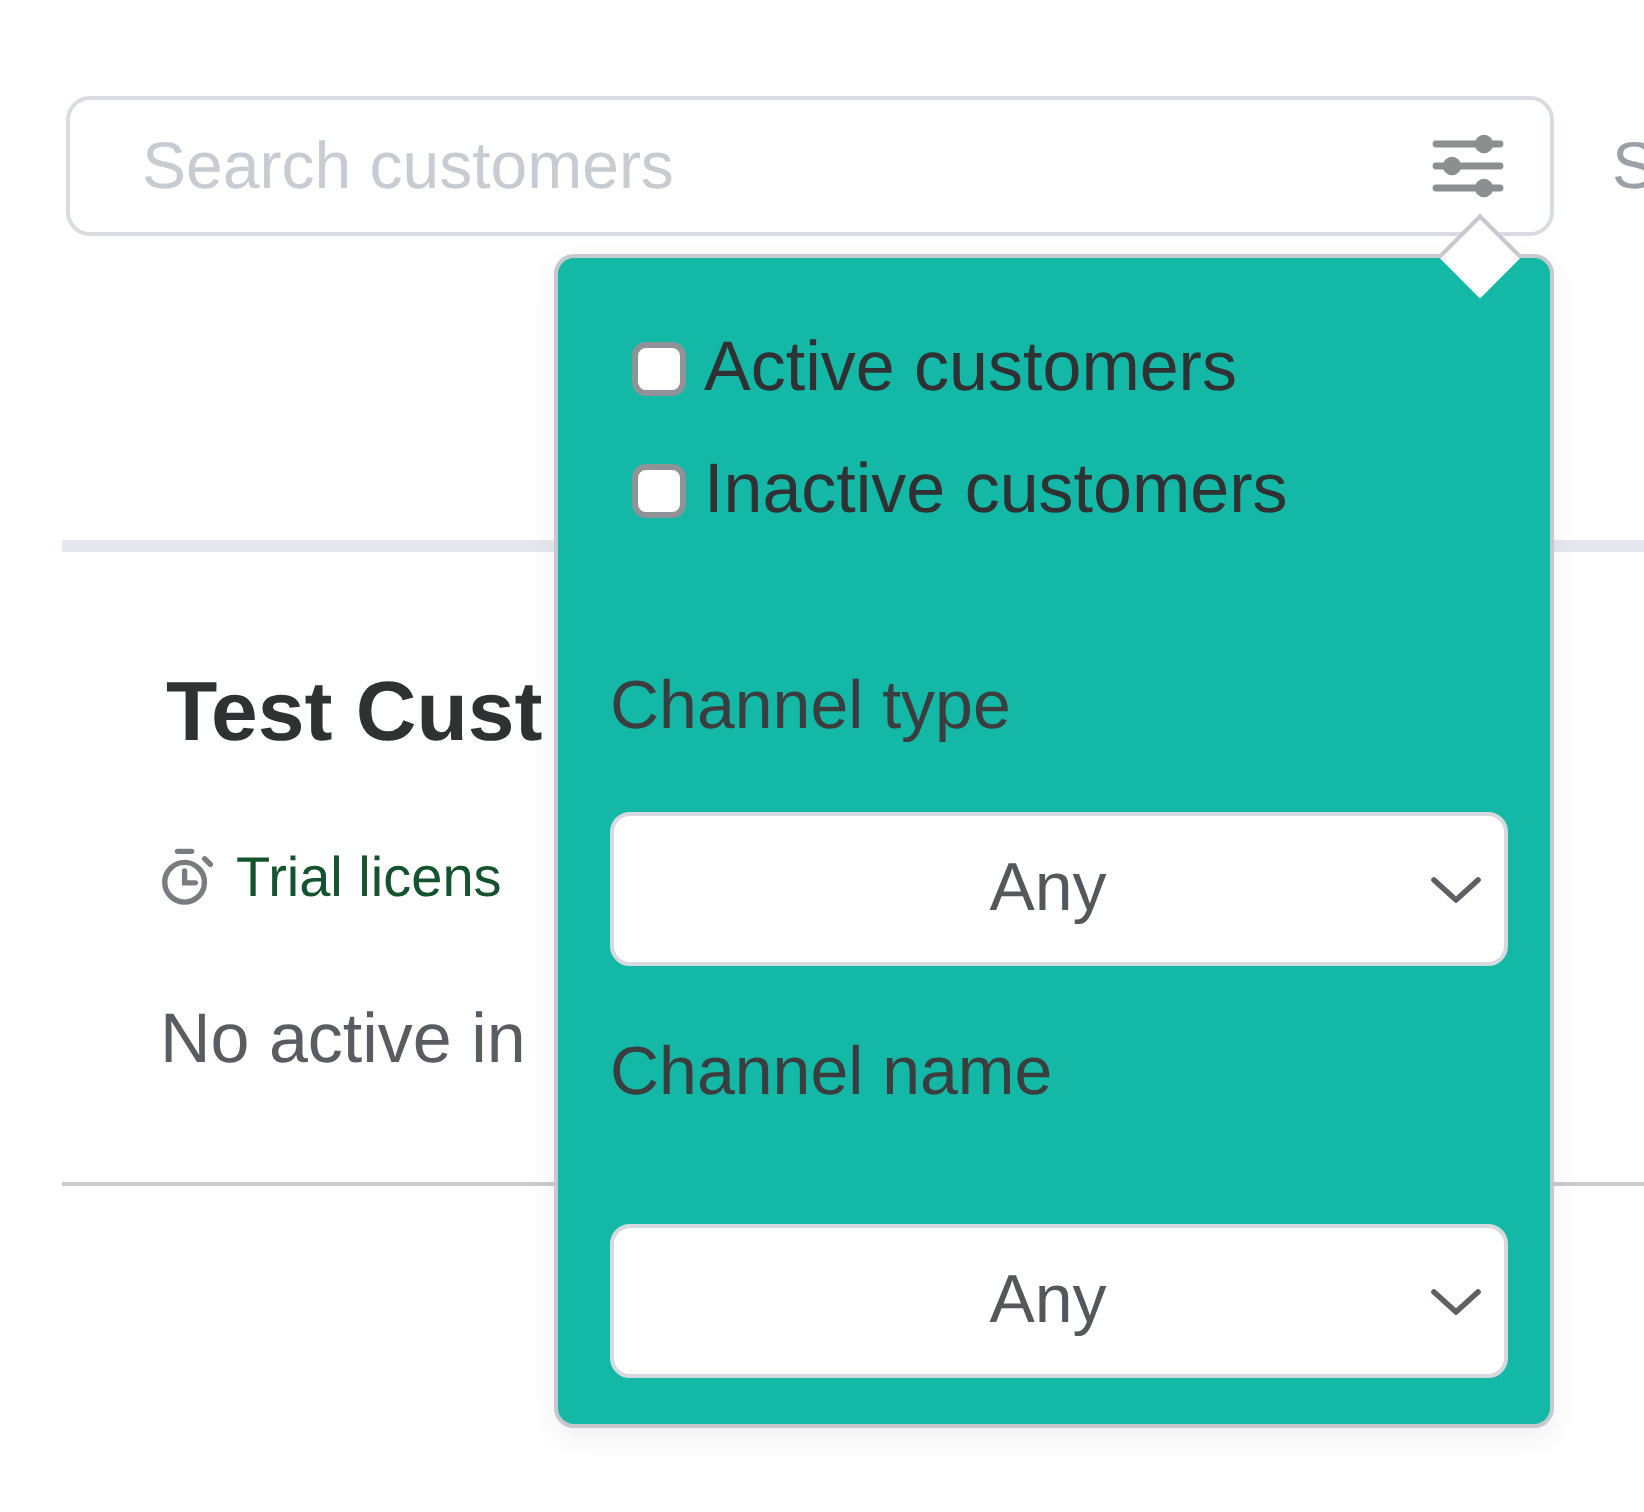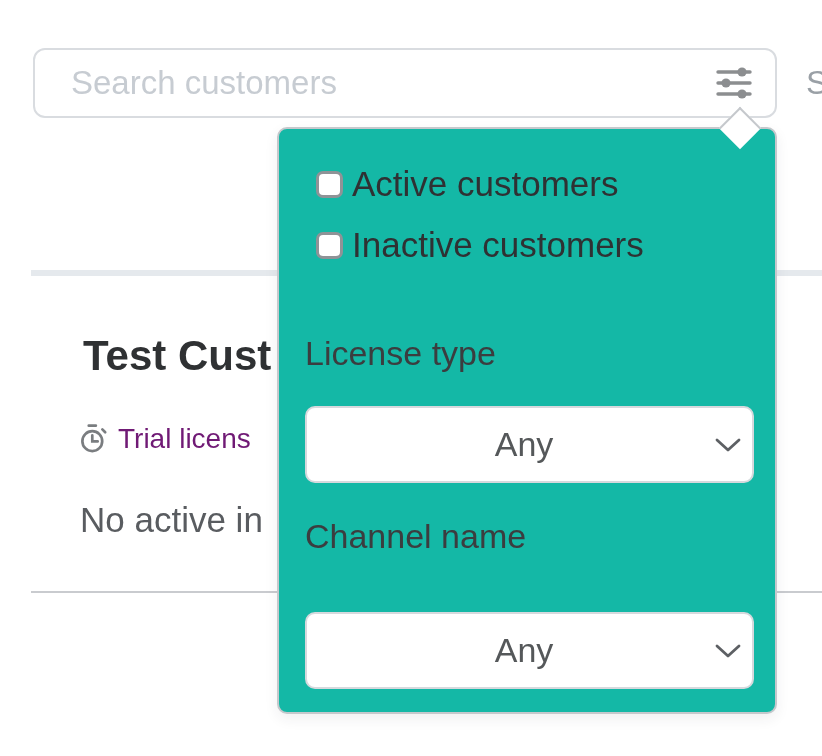--- a/index.html
+++ b/index.html
@@ -31,21 +31,21 @@
   .divider{ position:absolute; left:31px; width:791px; }
   .divider-1{ top:270px; height:6px; background:#e5e9ed; }
   .divider-2{ top:591px; height:2px; background:#c9cbcf; }
 
   .card-title{
     position:absolute; left:83px; top:333px; font-size:42px; font-weight:700;
     color:#2f3133; white-space:nowrap; line-height:1.1;
   }
   .trial-row{
     position:absolute; left:76px; top:422px; display:flex; align-items:center;
-    color:#701a75; white-space:nowrap;
+    color:#14532d; white-space:nowrap;
   }
   .trial-row .txt{ font-size:28px; margin-left:8px; }
   .no-active{
     position:absolute; left:80px; top:500px; font-size:35px; color:#595c60;
     white-space:nowrap;
   }
 
   
   .popover{
     position:absolute; left:277px; top:127px; width:500px; height:587px;
@@ -123,21 +123,21 @@
     <label class="check-row" style="top:35px;">
       <span class="checkbox"></span>
       <span class="check-label">Active customers</span>
     </label>
 
     <label class="check-row" style="top:96px;">
       <span class="checkbox"></span>
       <span class="check-label">Inactive customers</span>
     </label>
 
-    <div class="field-label" style="top:205px;">License type</div>
+    <div class="field-label" style="top:205px;">Channel type</div>
 
     <div class="select" style="top:277px;">
       <span class="select-value">Any</span>
       <svg class="chev" width="28" height="16" viewBox="0 0 28 16" fill="none" stroke="#5d6064" stroke-width="2.8" stroke-linecap="round" stroke-linejoin="round">
         <polyline points="3,3 14,13 25,3"></polyline>
       </svg>
     </div>
 
     <div class="field-label" style="top:388px;">Channel name</div>
 

